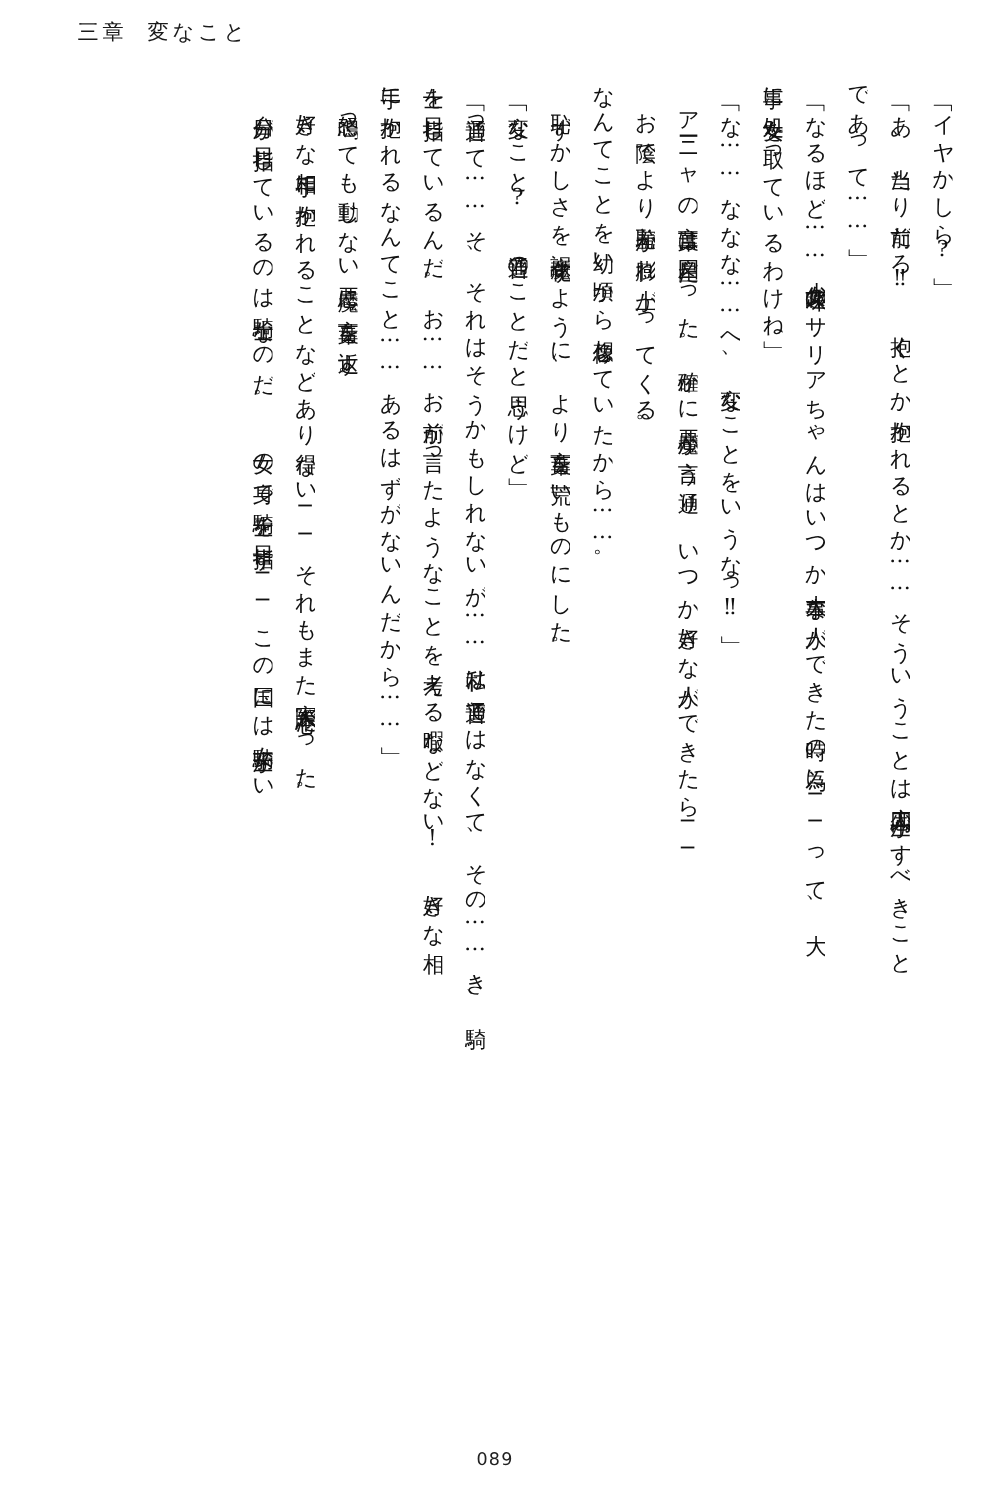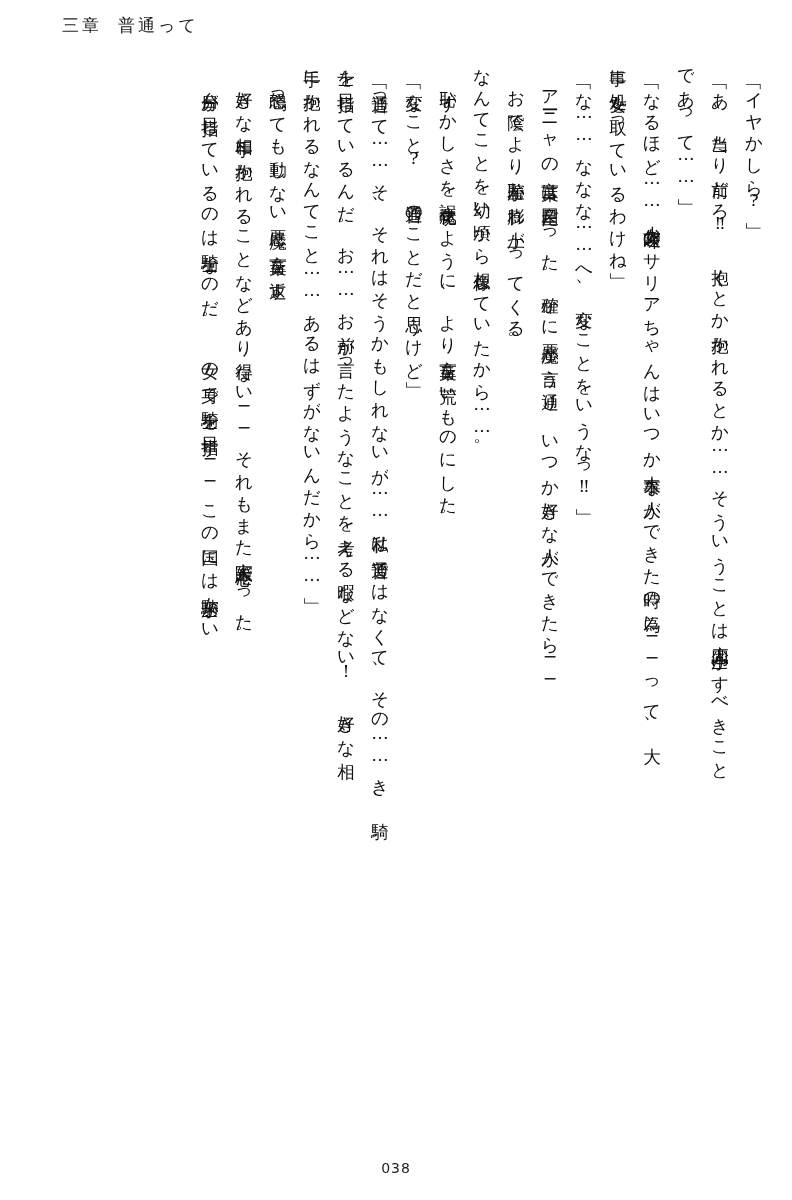--- a/index.html
+++ b/index.html
@@ -67,21 +67,21 @@
     color: #222;
     font-family: "DejaVu Sans", sans-serif;
   }
 </style>
 </head>
 <body>
 
 <div class="page">
 
   <div class="header">
-    <span class="chapter-num">三章</span><span>普通って</span>
+    <span class="chapter-num">三章</span><span>変なこと</span>
   </div>
 
   <div class="body-area">
     <div class="col indent">「イヤかしら?」</div>
     <div class="col indent">「あ、当たり前だろ‼　抱くとか抱かれるとか……そういうことは恋人同士がすべきこと</div>
     <div class="col">であって……」</div>
     <div class="col indent">「なるほど……少女趣味のサリアちゃんはいつか大事な人ができた時の為に──って、大</div>
     <div class="col">事に処女を取っているわけね」</div>
     <div class="col indent">「な……ななな……へ、変なことをいうなっ‼」</div>
     <div class="col indent">アーニャの言葉は図星だった。確かに悪魔が言う通り、いつか好きな人ができたら──</div>
@@ -90,15 +90,15 @@
     <div class="col indent">恥ずかしさを誤魔化すように、より言葉を荒いものにした。</div>
     <div class="col indent">「変なこと?　普通のことだと思うけど」</div>
     <div class="col indent">「普通って……そ、それはそうかもしれないが……私は普通ではなくて、その……き、騎</div>
     <div class="col">士を目指しているんだ。お……お前が言ったようなことを考える暇などない!　好きな相</div>
     <div class="col">手に抱かれるなんてこと……あるはずがないんだから……」</div>
     <div class="col indent">怒鳴っても動じない悪魔に言葉を返す。</div>
     <div class="col indent">好きな相手に抱かれることなどあり得ない──それもまた実際本心だった。</div>
     <div class="col indent">自分が目指しているのは騎士なのだ。　女の身で騎士を目指す──この国には女騎士がい</div>
   </div>
 
-  <div class="page-number">038</div>
+  <div class="page-number">089</div>
 
 </div>
 
 </body></html>

